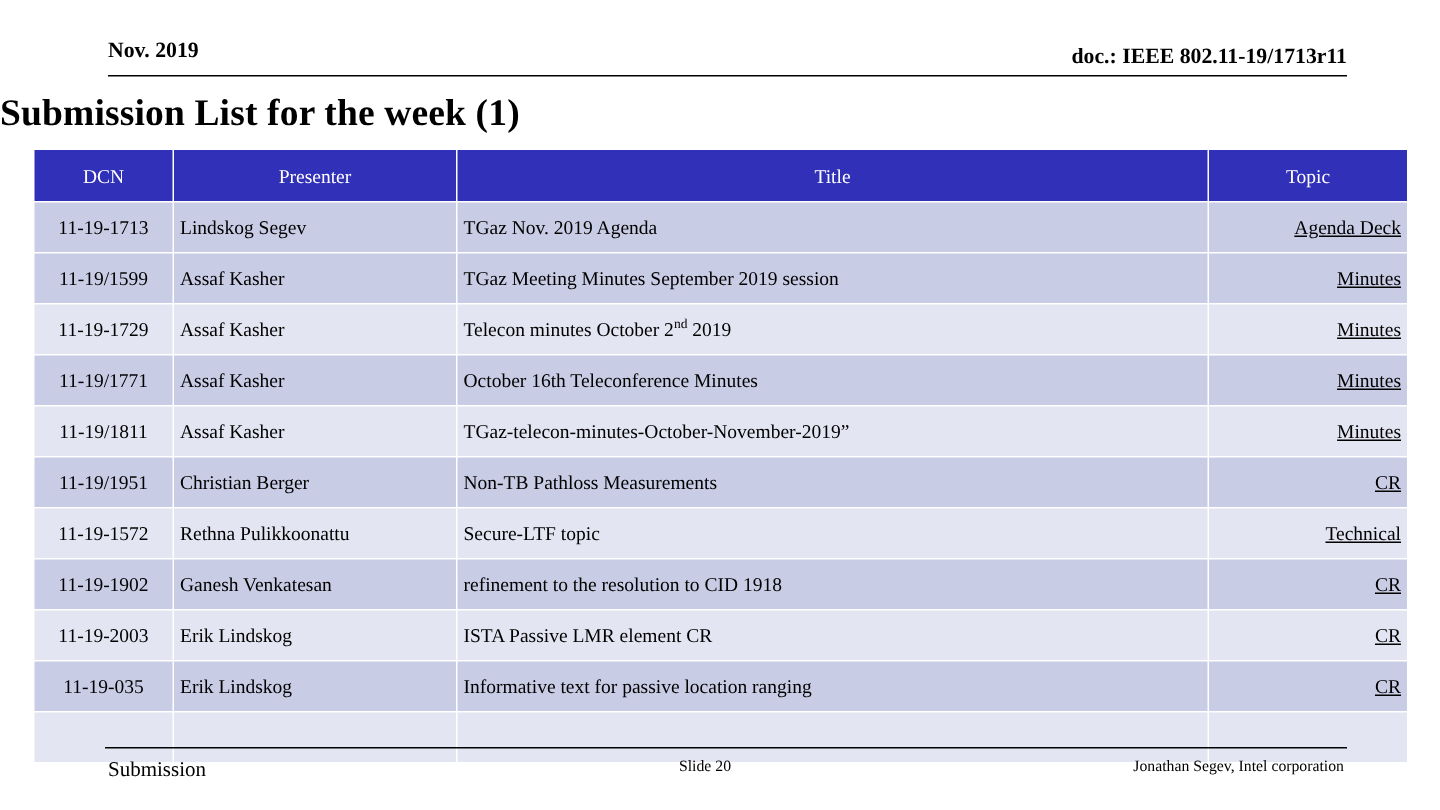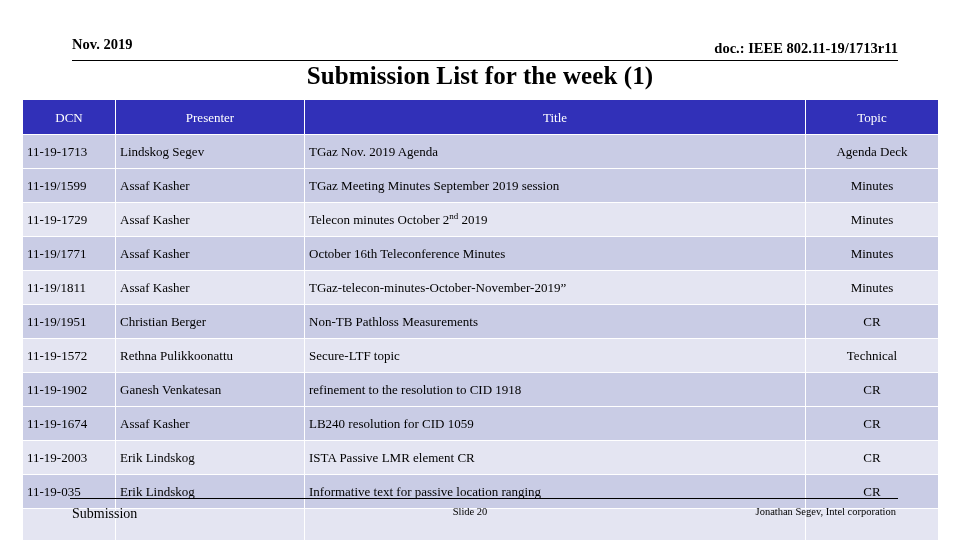--- a/index.html
+++ b/index.html
@@ -13,21 +13,21 @@
     font-family: "Liberation Serif", "DejaVu Serif", serif;
     color: #000000;
     overflow: hidden;
     position: relative;
   }
 
   
   .slide-header {
     position: absolute;
     left: 22px;
-    top: 36px;
+    top: 26px;
     width: 896px;
     height: 26px;
   }
   .slide-header .hdr-date {
     position: absolute;
     left: 50px;
     top: 0px;
     font-size: 14.5px;
     font-weight: bold;
     white-space: nowrap;
@@ -47,21 +47,21 @@
     top: 24px;
     border-bottom: 1.5px solid #000000;
   }
 
   
   .slide-title {
     position: absolute;
     left: 0;
     top: 62px;
     width: 960px;
-    text-align: center;
+    text-align: left;
     font-size: 25px;
     font-weight: bold;
     letter-spacing: 0.1px;
   }
 
   
   .table-wrap {
     position: absolute;
     left: 22px;
     top: 99px;
@@ -97,24 +97,24 @@
   }
 
   tbody td {
     height: 25px;
     font-size: 13.5px;
   }
   tbody tr.band-dark td  { background: #C9CCE5; }
   tbody tr.band-light td { background: #E4E5F2; }
   tbody tr.band-empty td { background: #E4E5F2; height: 25px; }
 
-  td.cell-dcn   { padding: 0 4px; }
+  td.cell-dcn   { text-align: center; padding: 0 4px; }
   td.cell-pres  { text-align: left;   padding: 0 0 0 8px; }
   td.cell-title { text-align: left;   padding: 0 0 0 9px; }
-  td.cell-topic { text-align: center;   padding: 0 0 0 9px; }
+  td.cell-topic { text-align: right;   padding: 0 0 0 9px; text-decoration: underline; }
 
   td sup { font-size: 9px; vertical-align: super; line-height: 0; }
 
   
   .slide-footer {
     position: absolute;
     left: 22px;
     bottom: 18px;
     width: 896px;
     height: 24px;
@@ -218,26 +218,20 @@
           <td class="cell-pres">Rethna Pulikkoonattu</td>
           <td class="cell-title">Secure-LTF topic</td>
           <td class="cell-topic">Technical</td>
         </tr>
         <tr class="band-dark">
           <td class="cell-dcn">11-19-1902</td>
           <td class="cell-pres">Ganesh Venkatesan</td>
           <td class="cell-title">refinement to the resolution to CID 1918</td>
           <td class="cell-topic">CR</td>
         </tr>
-        <tr class="band-dark">
-          <td class="cell-dcn">11-19-1674</td>
-          <td class="cell-pres">Assaf Kasher</td>
-          <td class="cell-title">LB240 resolution for CID 1059</td>
-          <td class="cell-topic">CR</td>
-        </tr>
         <tr class="band-light">
           <td class="cell-dcn">11-19-2003</td>
           <td class="cell-pres">Erik Lindskog</td>
           <td class="cell-title">ISTA Passive LMR element CR</td>
           <td class="cell-topic">CR</td>
         </tr>
         <tr class="band-dark">
           <td class="cell-dcn">11-19-035</td>
           <td class="cell-pres">Erik Lindskog</td>
           <td class="cell-title">Informative text for passive location ranging</td>

